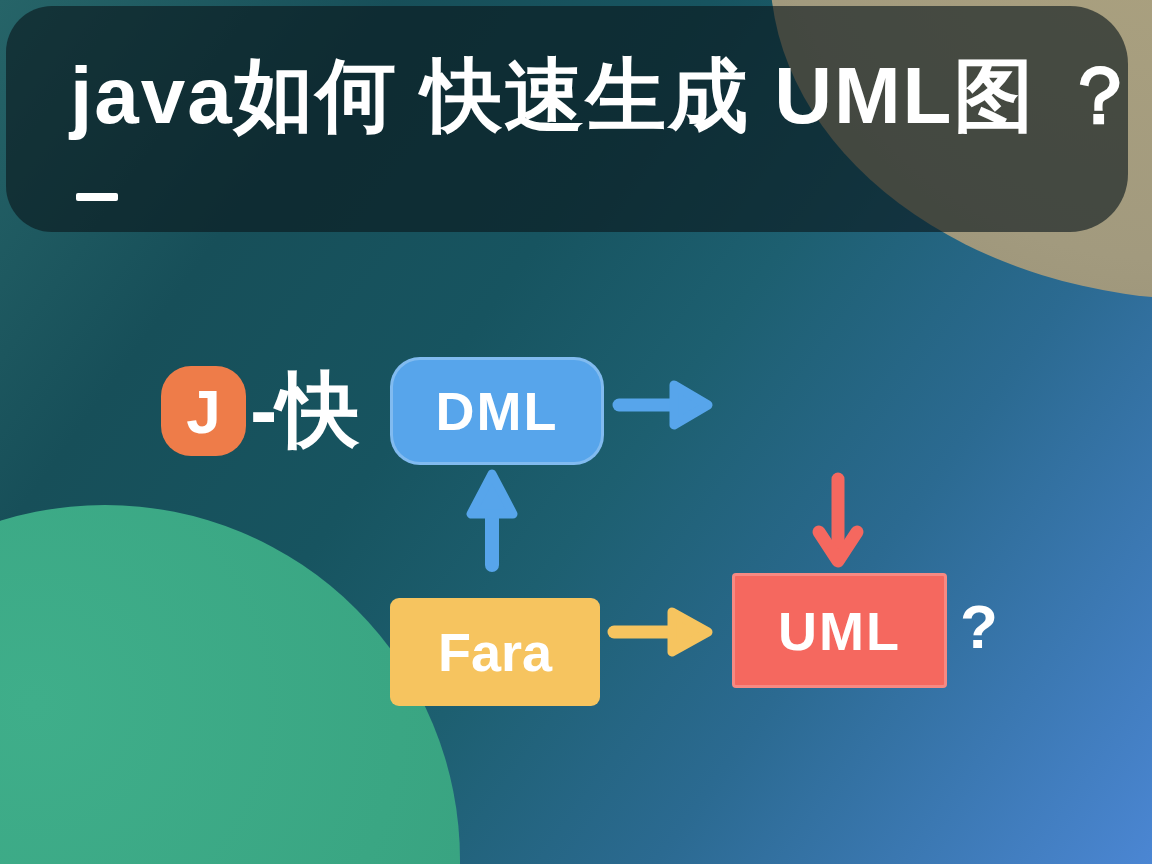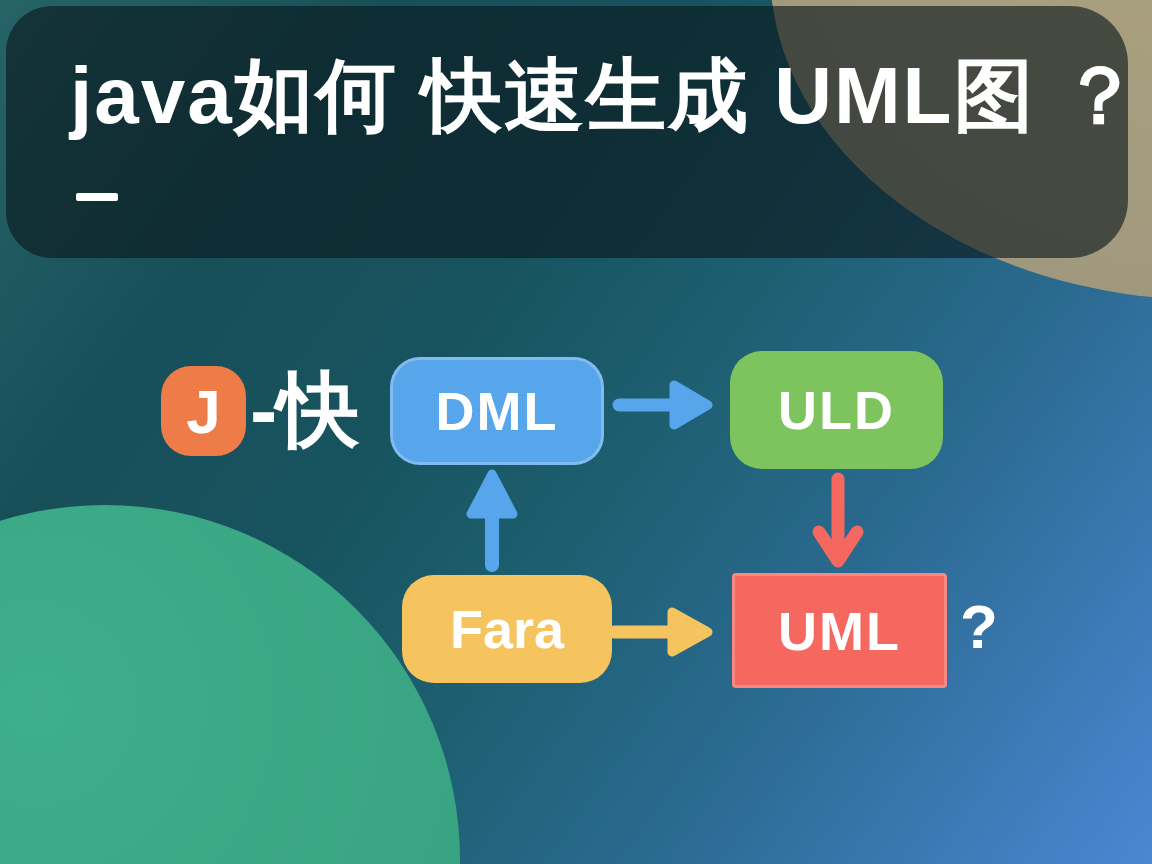--- a/index.html
+++ b/index.html
@@ -16,21 +16,21 @@
     border-radius:50%;
     background:radial-gradient(circle at 45% 35%, #aca27f 0%, #a29a7e 60%, #948c71 100%);
   }
   .green-circle{
     position:absolute;left:-250px;top:505px;width:710px;height:710px;
     border-radius:50%;
     background:radial-gradient(circle at 40% 28%, #3fae8a 0%, #3aa683 55%, #379f7d 100%);
   }
   
   .title-panel{
-    position:absolute;left:6px;top:6px;width:1122px;height:252px;
+    position:absolute;left:6px;top:6px;width:1122px;height:226px;
     border-radius:46px 58px 58px 46px;
     background:rgba(10,23,27,0.62);
   }
   .page-title{
     position:absolute;left:64px;top:40px;margin:0;
     font-size:80px;line-height:100px;font-weight:800;
     letter-spacing:2px;color:#ffffff;white-space:nowrap;
   }
   .title-dash{
     position:absolute;left:70px;top:187px;width:42px;height:8px;
@@ -38,22 +38,22 @@
   }
   
   .node{
     position:absolute;display:flex;align-items:center;justify-content:center;
     color:#ffffff;font-weight:800;box-sizing:border-box;
   }
   .node-dml{left:390px;top:357px;width:214px;height:108px;border-radius:30px;
     background:#57a5eb;border:3px solid rgba(255,255,255,0.25);font-size:54px;letter-spacing:2px;}
   .node-uld{left:730px;top:351px;width:213px;height:118px;border-radius:32px;
     background:#7dc35e;font-size:54px;letter-spacing:2px;}
-  .node-fara{left:390px;top:575px;width:210px;height:108px;border-radius:32px;
-    background:#f6c45f;font-size:54px;margin-left:12px;}
+  .node-fara{left:390px;top:598px;width:210px;height:108px;border-radius:9px;
+    background:#f6c45f;font-size:54px;}
   .node-uml{left:732px;top:573px;width:215px;height:115px;border-radius:4px;
     background:#f5685f;border:3px solid rgba(255,255,255,0.22);font-size:54px;letter-spacing:2px;}
   
   .j-badge{
     position:absolute;left:161px;top:366px;width:85px;height:90px;border-radius:30px;
     background:#ee7c49;display:flex;align-items:center;justify-content:center;
     color:#ffffff;font-size:62px;font-weight:800;
   }
   .prefix-label{
     position:absolute;left:250px;top:364px;height:92px;line-height:92px;
@@ -91,23 +91,20 @@
     <span>DML</span>
   </div>
 
   <div class="arrow" style="left:612px;top:376px;">
     <svg width="104" height="58" viewBox="0 0 104 58">
       <path class="shaft-blue" d="M7 29 L66 29" stroke-width="13" stroke-linecap="round" fill="none"></path>
       <path class="head-blue" d="M62 9 L96 29 L62 49 Z" stroke-width="9" stroke-linejoin="round"></path>
     </svg>
   </div>
 
-  <div class="node node-uld">
-    <span>ULD</span>
-  </div>
 
   <div class="arrow" style="left:810px;top:472px;">
     <svg width="56" height="100" viewBox="0 0 56 100">
       <path class="shaft-red" d="M28 7 L28 72" stroke-width="13" stroke-linecap="round" fill="none"></path>
       <path class="head-red" d="M9 60 L28 89 L47 60" stroke-width="13" stroke-linecap="round" stroke-linejoin="round"></path>
     </svg>
   </div>
 
   <div class="arrow" style="left:464px;top:466px;">
     <svg width="56" height="108" viewBox="0 0 56 108">

